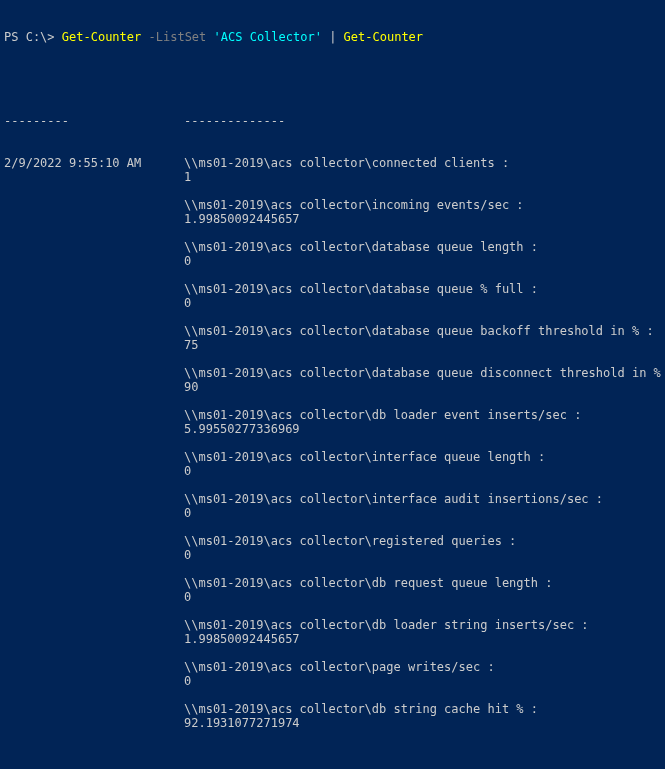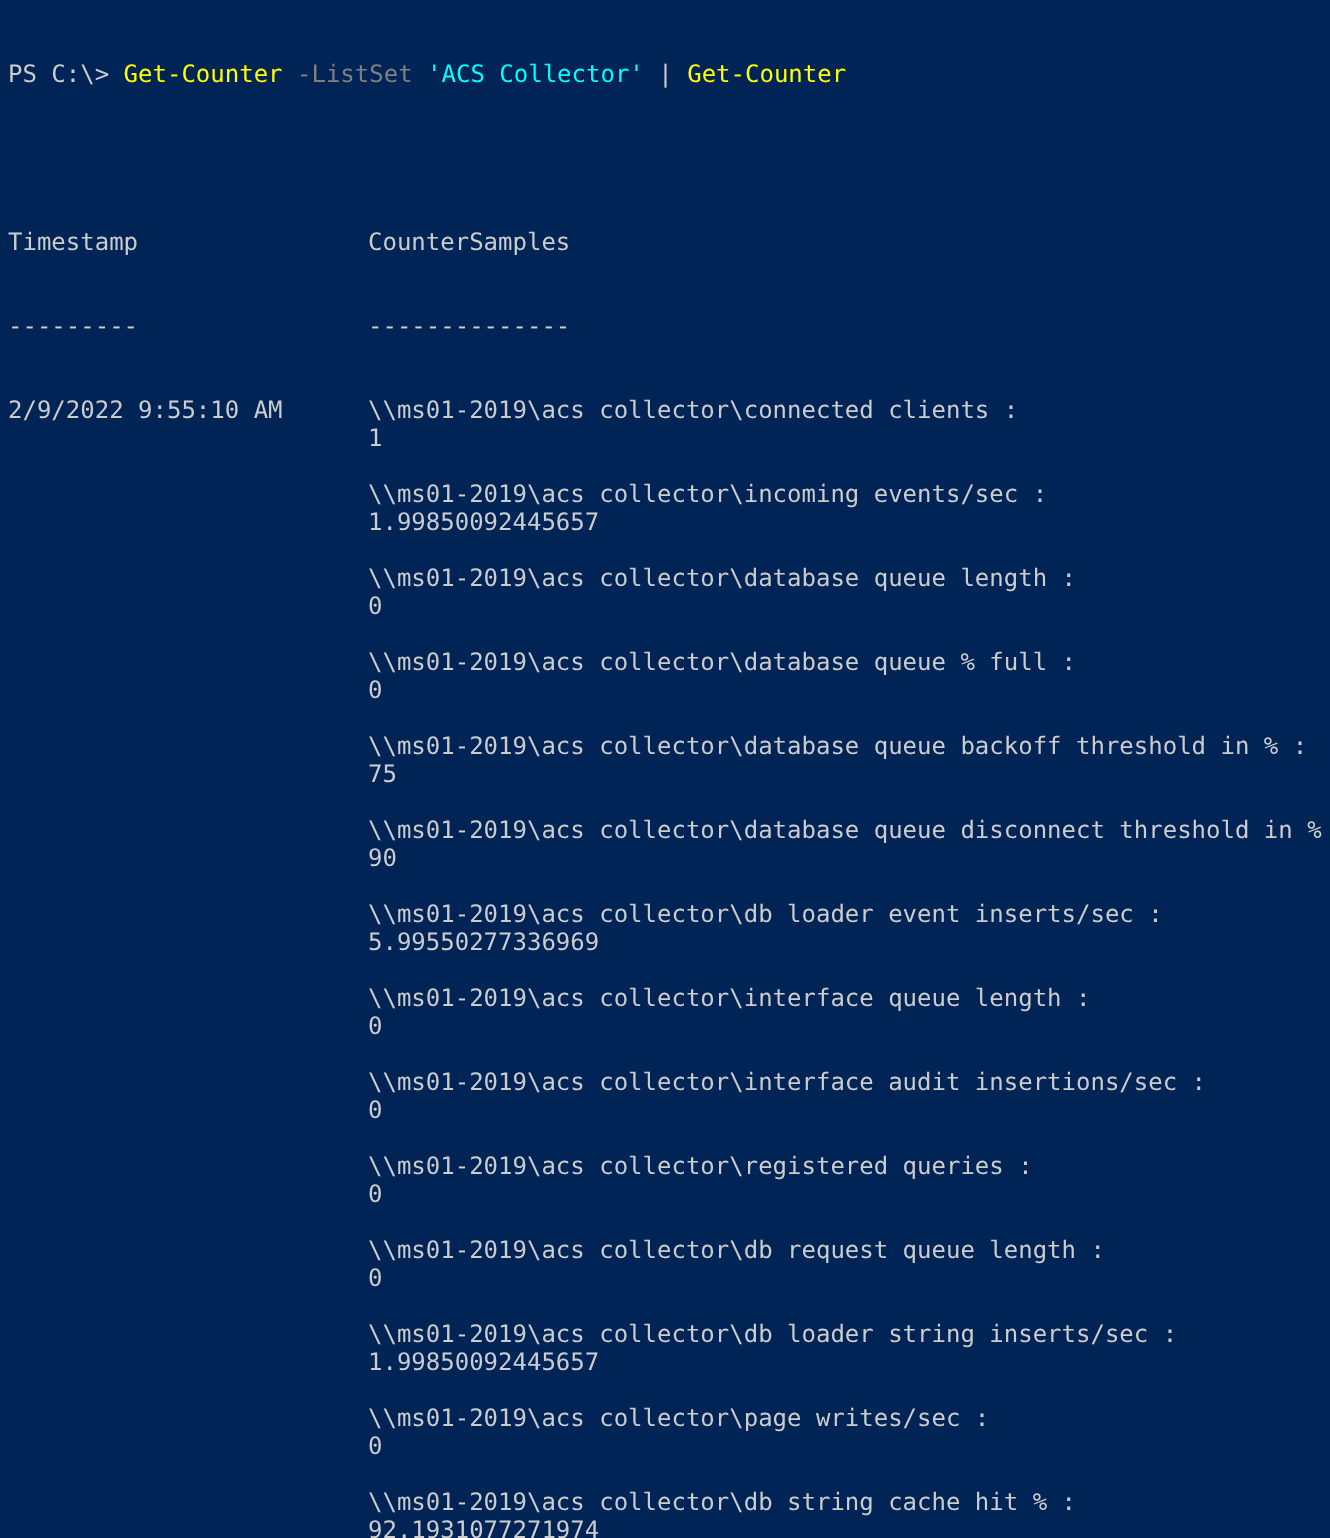--- a/index.html
+++ b/index.html
@@ -28,16 +28,15 @@
   .col-ts { display: inline-block; width: 180px; vertical-align: top; }
   .col-cs { display: inline-block; }
   .blank { height: 14px; }
 </style>
 </head>
 <body>
 
 <div class="console">
   <span class="row"><span class="prompt-ps">PS C:\&gt; </span><span class="cmdlet">Get-Counter</span><span class="param"> -ListSet </span><span class="string">'ACS Collector'</span><span class="pipe"> | </span><span class="cmdlet">Get-Counter</span></span>
   <div class="blank"></div>
-  <span class="row header"><span class="col-ts">Timestamp</span><span class="col-cs">CounterSamples</span></span>
   <span class="row divider"><span class="col-ts">---------</span><span class="col-cs">--------------</span></span>
   <div id="samples-container"><span class="row body"><span class="col-ts">2/9/2022 9:55:10 AM</span><span class="col-cs">\\ms01-2019\acs collector\connected clients :</span></span><span class="row body"><span class="col-ts"></span><span class="col-cs">1</span></span><div class="blank"></div><span class="row body"><span class="col-ts"></span><span class="col-cs">\\ms01-2019\acs collector\incoming events/sec :</span></span><span class="row body"><span class="col-ts"></span><span class="col-cs">1.99850092445657</span></span><div class="blank"></div><span class="row body"><span class="col-ts"></span><span class="col-cs">\\ms01-2019\acs collector\database queue length :</span></span><span class="row body"><span class="col-ts"></span><span class="col-cs">0</span></span><div class="blank"></div><span class="row body"><span class="col-ts"></span><span class="col-cs">\\ms01-2019\acs collector\database queue % full :</span></span><span class="row body"><span class="col-ts"></span><span class="col-cs">0</span></span><div class="blank"></div><span class="row body"><span class="col-ts"></span><span class="col-cs">\\ms01-2019\acs collector\database queue backoff threshold in % :</span></span><span class="row body"><span class="col-ts"></span><span class="col-cs">75</span></span><div class="blank"></div><span class="row body"><span class="col-ts"></span><span class="col-cs">\\ms01-2019\acs collector\database queue disconnect threshold in % :</span></span><span class="row body"><span class="col-ts"></span><span class="col-cs">90</span></span><div class="blank"></div><span class="row body"><span class="col-ts"></span><span class="col-cs">\\ms01-2019\acs collector\db loader event inserts/sec :</span></span><span class="row body"><span class="col-ts"></span><span class="col-cs">5.99550277336969</span></span><div class="blank"></div><span class="row body"><span class="col-ts"></span><span class="col-cs">\\ms01-2019\acs collector\interface queue length :</span></span><span class="row body"><span class="col-ts"></span><span class="col-cs">0</span></span><div class="blank"></div><span class="row body"><span class="col-ts"></span><span class="col-cs">\\ms01-2019\acs collector\interface audit insertions/sec :</span></span><span class="row body"><span class="col-ts"></span><span class="col-cs">0</span></span><div class="blank"></div><span class="row body"><span class="col-ts"></span><span class="col-cs">\\ms01-2019\acs collector\registered queries :</span></span><span class="row body"><span class="col-ts"></span><span class="col-cs">0</span></span><div class="blank"></div><span class="row body"><span class="col-ts"></span><span class="col-cs">\\ms01-2019\acs collector\db request queue length :</span></span><span class="row body"><span class="col-ts"></span><span class="col-cs">0</span></span><div class="blank"></div><span class="row body"><span class="col-ts"></span><span class="col-cs">\\ms01-2019\acs collector\db loader string inserts/sec :</span></span><span class="row body"><span class="col-ts"></span><span class="col-cs">1.99850092445657</span></span><div class="blank"></div><span class="row body"><span class="col-ts"></span><span class="col-cs">\\ms01-2019\acs collector\page writes/sec :</span></span><span class="row body"><span class="col-ts"></span><span class="col-cs">0</span></span><div class="blank"></div><span class="row body"><span class="col-ts"></span><span class="col-cs">\\ms01-2019\acs collector\db string cache hit % :</span></span><span class="row body"><span class="col-ts"></span><span class="col-cs">92.1931077271974</span></span></div>
 </div>
 
 </body></html>

